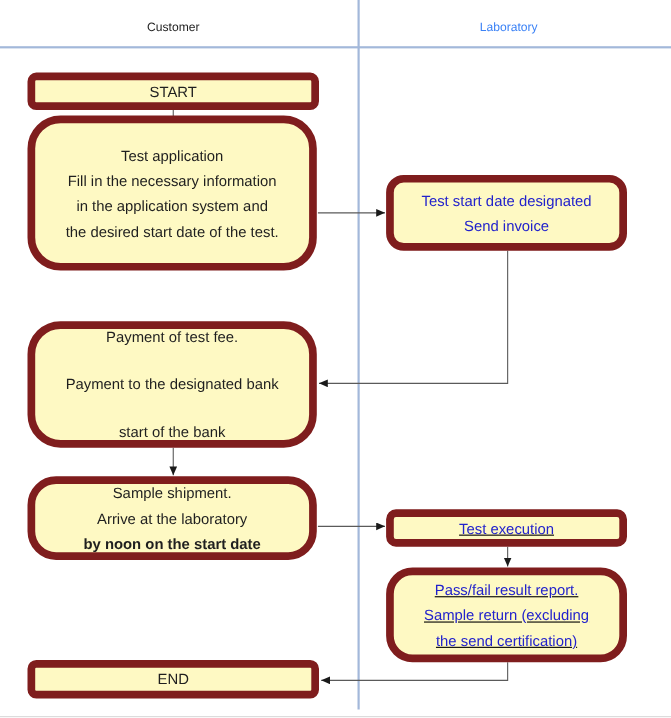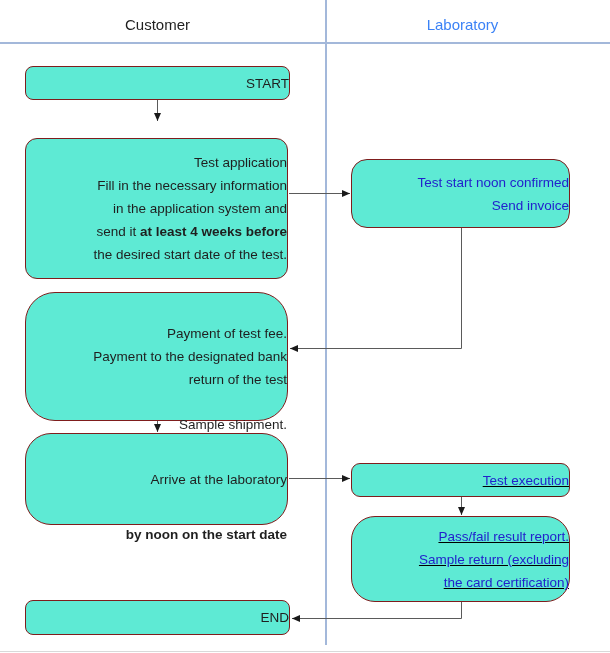--- a/index.html
+++ b/index.html
@@ -5,43 +5,43 @@
   html,body{margin:0;padding:0;background:#ffffff;}
   .canvas{
     position:relative;
     width:610px;height:653px;
     background:#ffffff;
     font-family:"Liberation Sans","DejaVu Sans",sans-serif;
     overflow:hidden;
   }
   .col-header{
     position:absolute;top:13px;height:24px;
-    font-size:15px;line-height:24px;text-align:center;
+    font-size:11px;line-height:24px;text-align:center;
     color:#1f1f1f;
   }
   .col-header.customer{left:0;width:315px;}
   .col-header.laboratory{left:330px;width:265px;color:#3b82f6;}
   .divider-h{position:absolute;left:0;top:42px;width:610px;height:2px;background:#a3b8da;}
   .divider-v{position:absolute;left:325px;top:0;width:2px;height:645px;background:#a3b8da;}
   .footer-line{position:absolute;left:0;top:651px;width:610px;height:1px;background:#d9d9d9;}
   .connectors{position:absolute;left:0;top:0;pointer-events:none;}
   .node{
     position:absolute;box-sizing:border-box;
-    border:1px solid #7f1d1d;background:#5eead4;
-    display:flex;flex-direction:column;justify-content:center;align-items:flex-end;
+    border:7px solid #7f1d1d;background:#fef9c3;
+    display:flex;flex-direction:column;justify-content:center;align-items:center;
     text-align:center;
   }
   .node .ln{font-size:13.5px;line-height:23px;color:#1f1f1f;white-space:nowrap;}
   .node.blue .ln{color:#2222cc;}
   .node .ln b{font-weight:bold;}
   
   .n-start  {left:25px; top:66px;  width:265px;height:34px; border-radius:8px;}
-  .n-app    {left:25px; top:138px; width:263px;height:141px;border-radius:12px;}
-  .n-pay    {left:25px; top:292px; width:263px;height:129px;border-radius:30px;}
-  .n-sample {left:25px; top:433px; width:263px;height:92px; border-radius:26px;gap:32px;}
+  .n-app    {left:25px; top:105px; width:263px;height:141px;border-radius:30px;}
+  .n-pay    {left:25px; top:292px; width:263px;height:115px;border-radius:30px;gap:20px;}
+  .n-sample {left:25px; top:433px; width:263px;height:76px; border-radius:26px;}
   .n-end    {left:25px; top:600px; width:265px;height:35px; border-radius:8px;}
   .n-confirm{left:351px;top:159px; width:219px;height:69px; border-radius:16px;}
   .n-exec   {left:351px;top:463px; width:219px;height:34px; border-radius:9px;text-decoration:underline;}
   .n-result {left:351px;top:516px; width:219px;height:86px; border-radius:24px;text-decoration:underline;}
 </style>
 </head>
 <body>
 
 <div class="canvas">
 
@@ -67,48 +67,47 @@
   </svg>
 
   <div class="node n-start">
     <div class="ln">START</div>
   </div>
 
   <div class="node n-app">
     <div class="ln">Test application</div>
     <div class="ln">Fill in the necessary information</div>
     <div class="ln">in the application system and</div>
-    <div class="ln"><span>send it </span><b>at least 4 weeks before</b></div>
     <div class="ln">the desired start date of the test.</div>
   </div>
 
   <div class="node n-pay">
     <div class="ln">Payment of test fee.</div>
     <div class="ln">Payment to the designated bank</div>
-    <div class="ln">return of the test</div>
+    <div class="ln">start of the bank</div>
   </div>
 
   <div class="node n-sample">
     <div class="ln">Sample shipment.</div>
     <div class="ln">Arrive at the laboratory</div>
     <div class="ln"><b>by noon on the start date</b></div>
   </div>
 
   <div class="node n-end">
     <div class="ln">END</div>
   </div>
 
   <div class="node blue n-confirm">
-    <div class="ln">Test start noon confirmed</div>
+    <div class="ln">Test start date designated</div>
     <div class="ln">Send invoice</div>
   </div>
 
   <div class="node blue n-exec">
     <div class="ln">Test execution</div>
   </div>
 
   <div class="node blue n-result">
     <div class="ln">Pass/fail result report.</div>
     <div class="ln">Sample return (excluding</div>
-    <div class="ln">the card certification)</div>
+    <div class="ln">the send certification)</div>
   </div>
 
 </div>
 
 </body></html>

